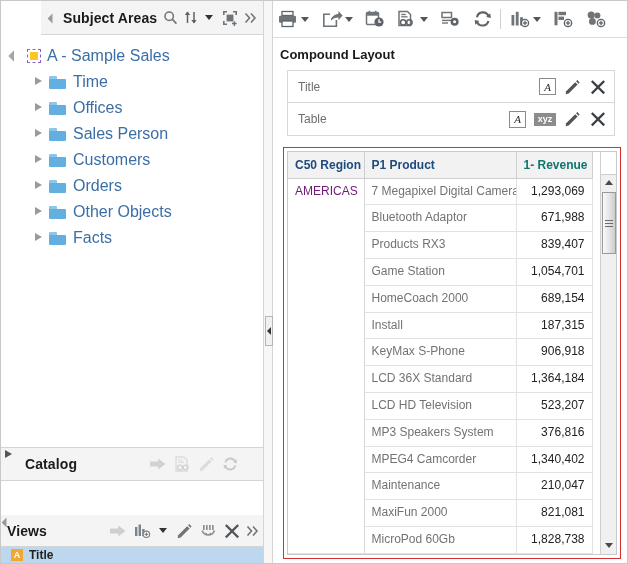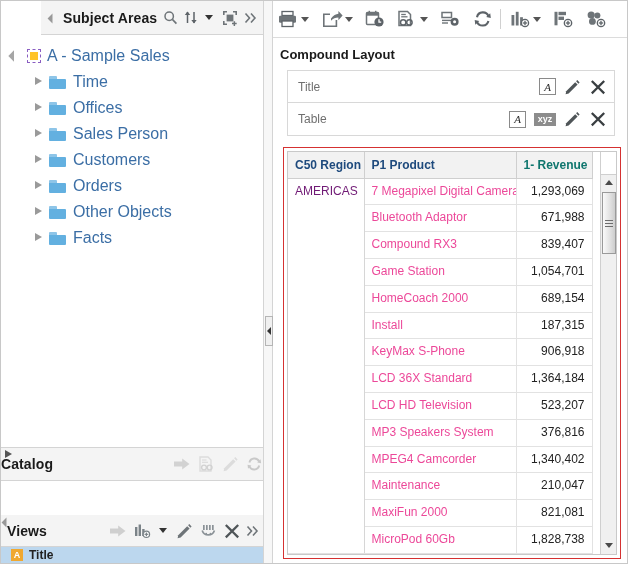--- a/index.html
+++ b/index.html
@@ -181,21 +181,21 @@
   #catalog-panel {
     position: absolute;
     left: 0; bottom: 82px;
     width: 264px;
     height: 34px;
     background: #f4f4f4;
     border-top: 1px solid #d4d4d4;
     border-bottom: 1px solid #d4d4d4;
     display: flex;
     align-items: center;
-    padding: 0 0;
+    padding: 0 24px;
   }
   #views-panel {
     position: absolute;
     left: 0; bottom: 0;
     width: 264px;
     height: 48px;
     background: #f4f4f4;
   }
   #views-header {
     height: 32px;
@@ -384,21 +384,21 @@
     border-bottom: 1px solid #cfcfcf;
     height: 26px;
     white-space: nowrap;
   }
   table.pivot th.num { text-align: right; color: #0f766e; }
   table.pivot td {
     padding: 5px 7px;
     border-right: 1px solid #e2e2e2;
     border-bottom: 1px solid #e2e2e2;
     height: 26px;
-    color: #ec4899;
+    color: #737373;
     white-space: nowrap;
     overflow: hidden;
     vertical-align: top;
   }
   table.pivot td.region {
     color: #701a75;
     border-right: 1px solid #d6d6d6;
     vertical-align: top;
   }
   table.pivot td.num {
@@ -818,21 +818,21 @@
               <tr>
                 <td class="region" rowspan="14">AMERICAS</td>
                 <td>7 Megapixel Digital Camera</td>
                 <td class="num">1,293,069</td>
               </tr>
               <tr>
                 <td>Bluetooth Adaptor</td>
                 <td class="num">671,988</td>
               </tr>
               <tr>
-                <td>Compound RX3</td>
+                <td>Products RX3</td>
                 <td class="num">839,407</td>
               </tr>
               <tr>
                 <td>Game Station</td>
                 <td class="num">1,054,701</td>
               </tr>
               <tr>
                 <td>HomeCoach 2000</td>
                 <td class="num">689,154</td>
               </tr>

